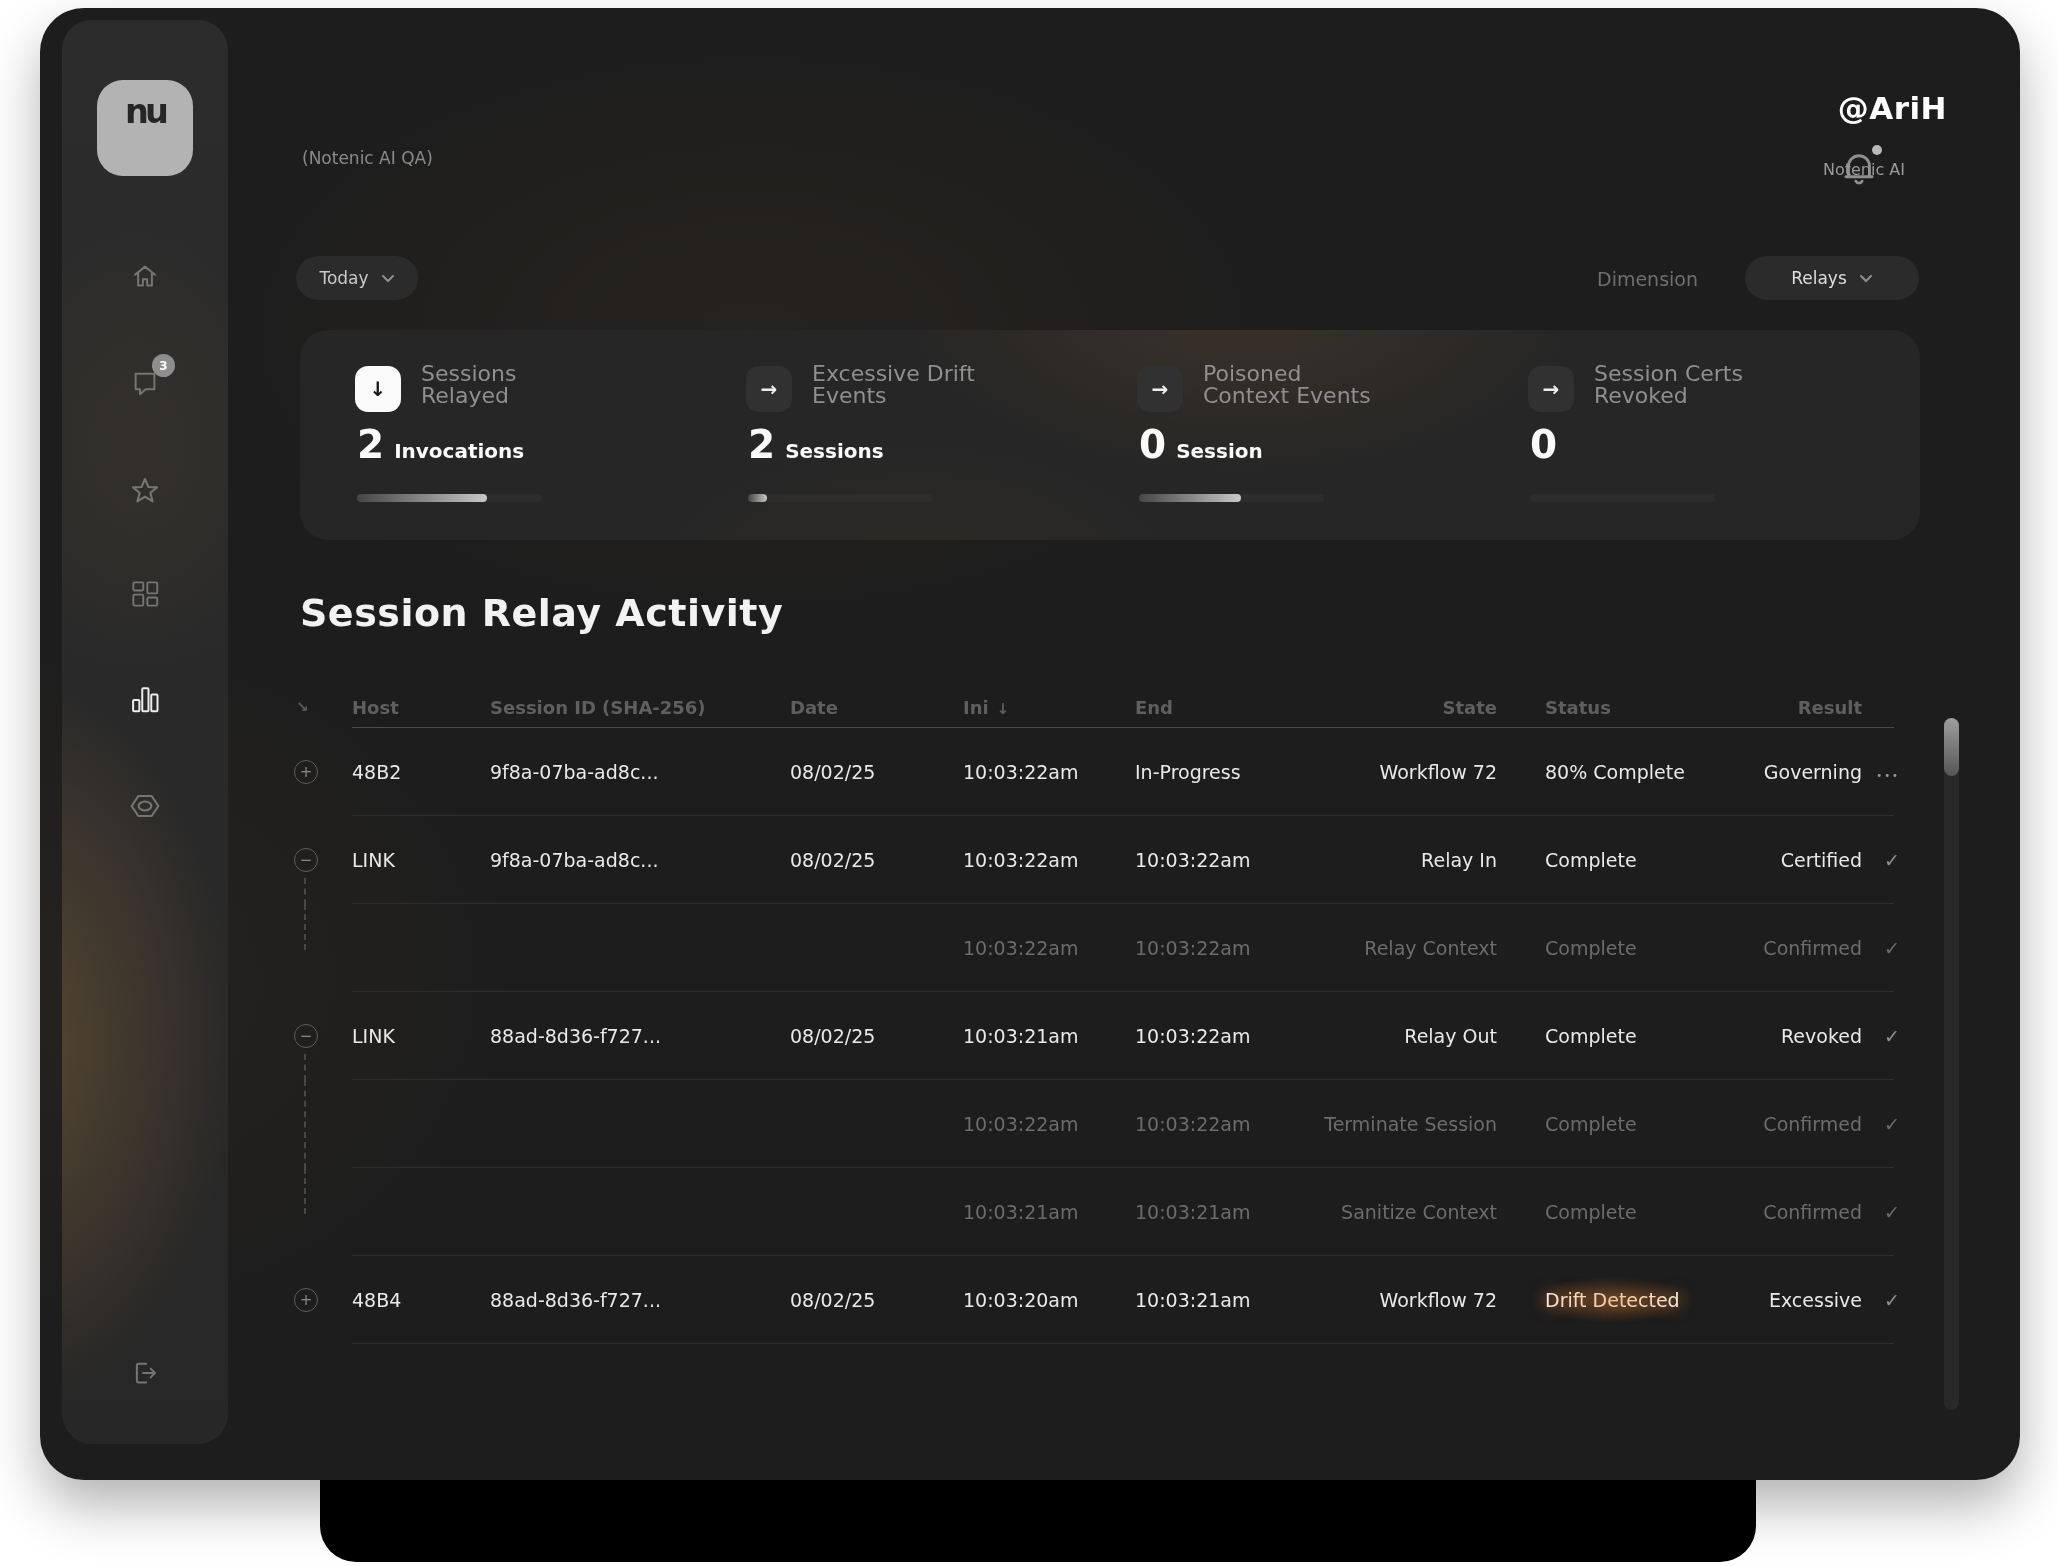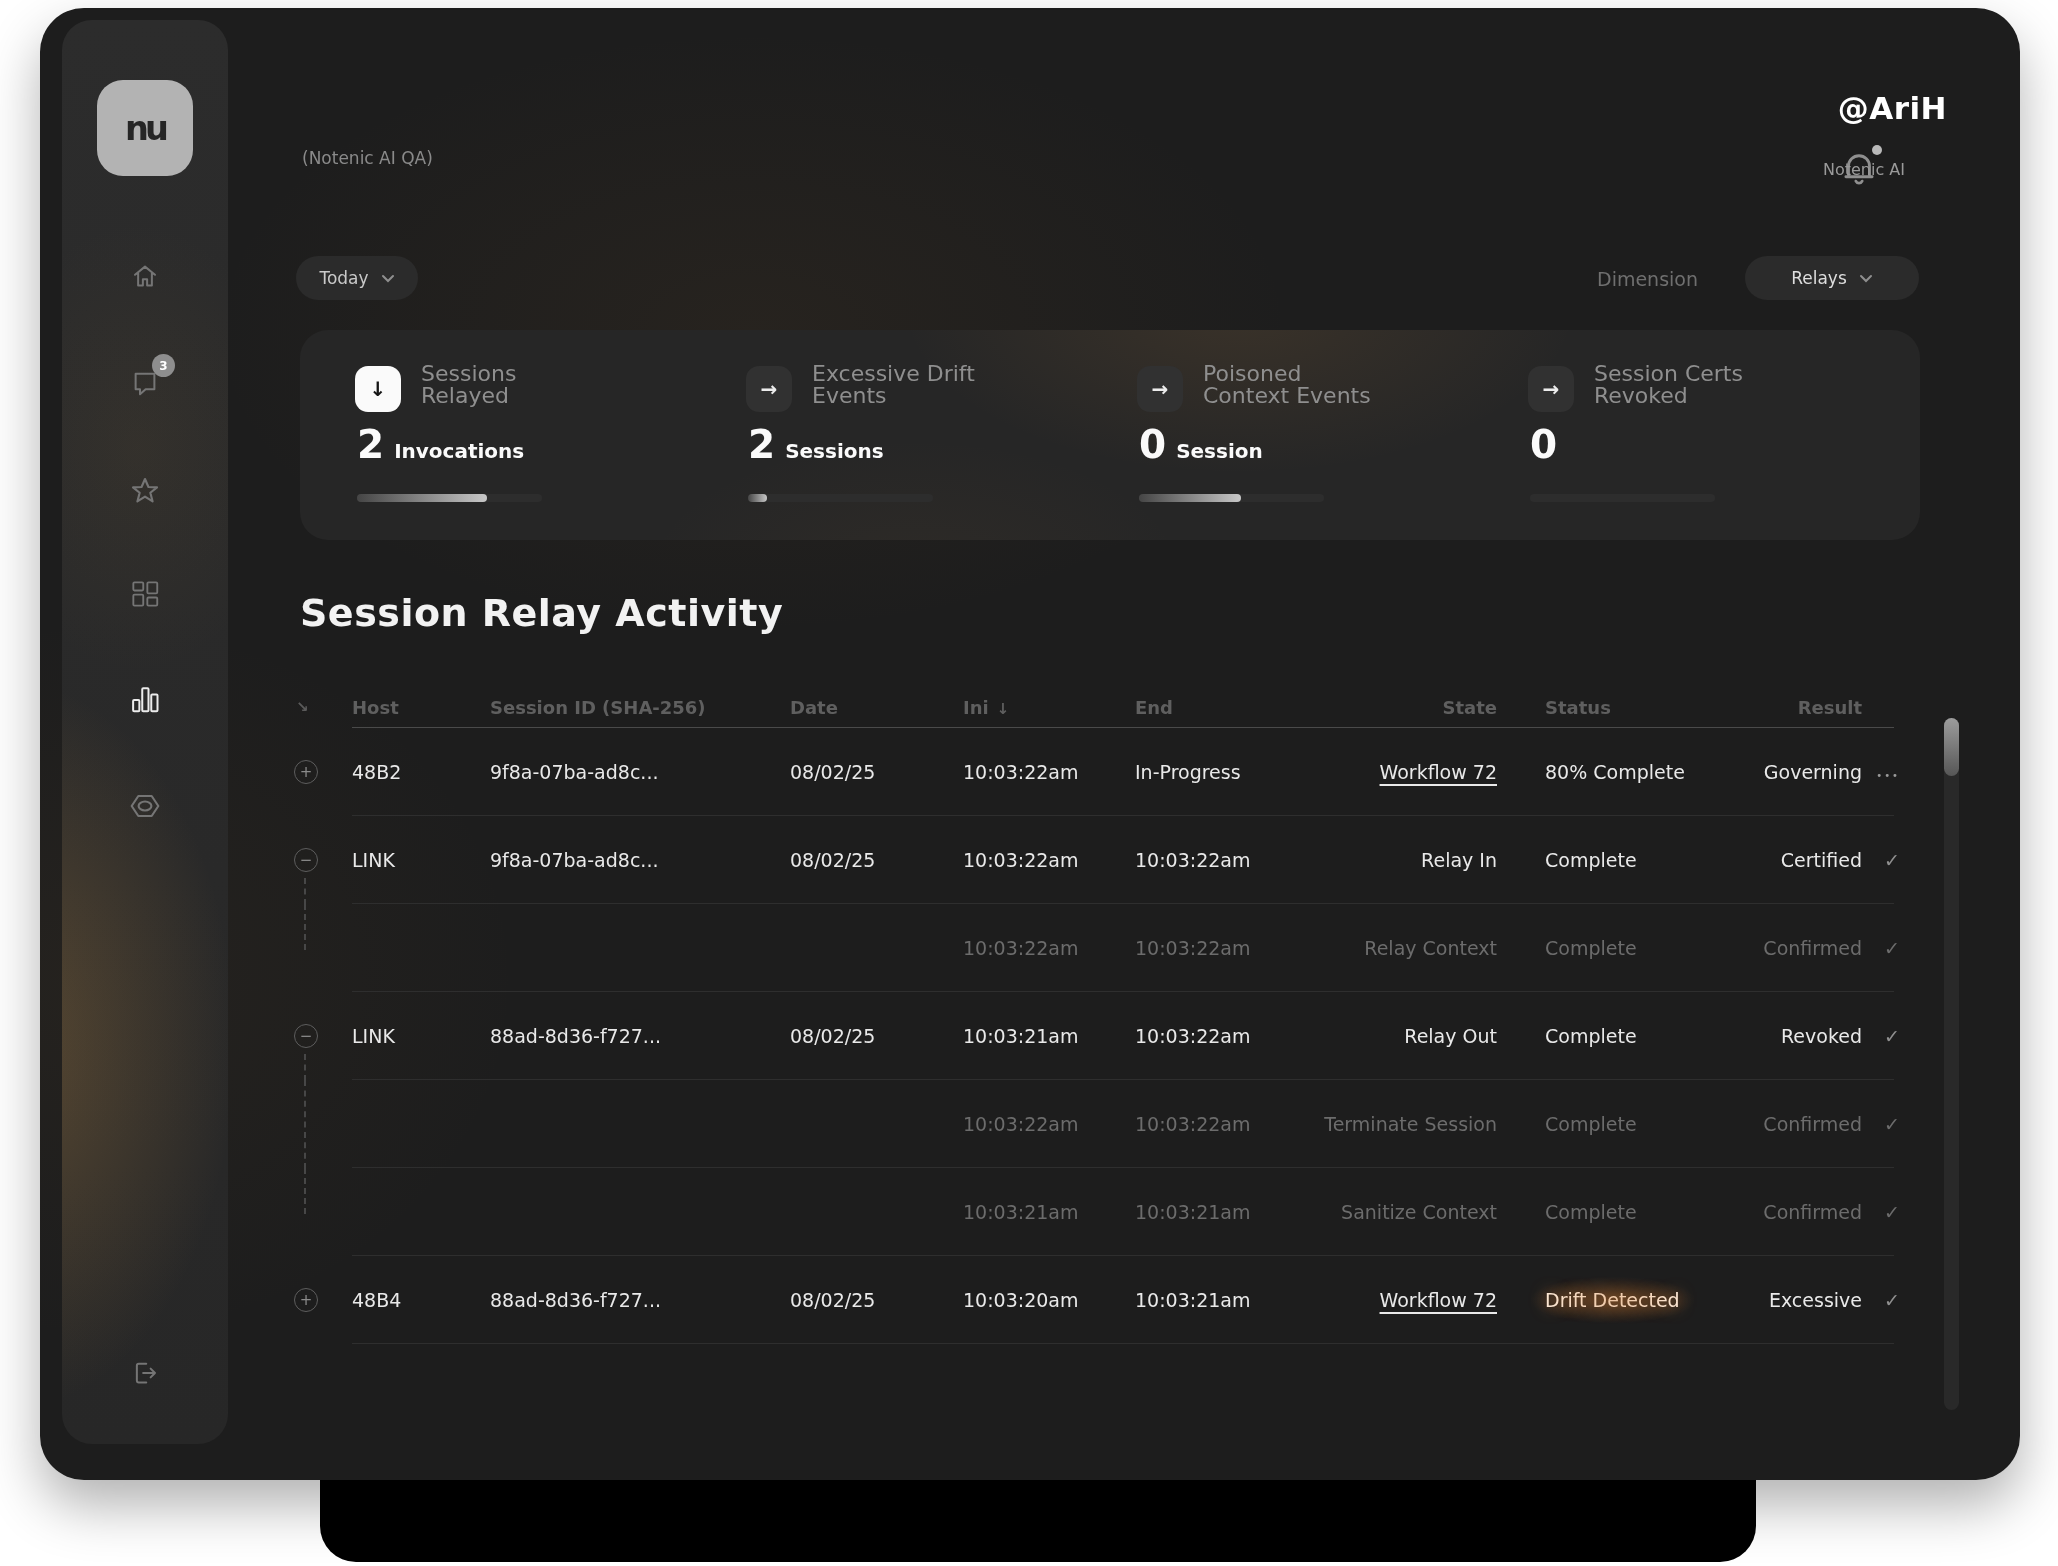--- a/index.html
+++ b/index.html
@@ -15,21 +15,21 @@
           radial-gradient(700px 600px at 3% 66%, rgba(130,95,50,.08), transparent 60%),
           #1d1d1d;
         box-shadow:0 26px 54px rgba(0,0,0,.30);}
   
   .sidebar{position:absolute;left:22px;top:12px;width:166px;height:1424px;border-radius:30px;
         background:
           radial-gradient(320px 520px at -30% 72%, rgba(190,140,70,.32), transparent 70%),
           radial-gradient(220px 320px at 45% 30%, rgba(120,95,55,.12), transparent 70%),
           linear-gradient(#2c2c2c,#272727);}
   .logo{position:absolute;left:35px;top:60px;width:96px;height:96px;border-radius:26px;background:#b3b3b3;
-        display:flex;align-items:center;justify-content:center;cursor:pointer;}
+        display:flex;justify-content:center;cursor:pointer;}
   .navitem{position:absolute;left:50%;transform:translateX(-50%);width:44px;height:44px;
         display:flex;align-items:center;justify-content:center;cursor:pointer;}
   .navitem svg{stroke:#757575;fill:none;stroke-width:1.6;stroke-linecap:round;stroke-linejoin:round;}
   .navitem.active svg{stroke:#ececec;}
   .badge{position:absolute;top:-7px;right:-8px;width:23px;height:23px;border-radius:50%;background:#8e8e8e;
         color:#fff;font-size:12px;font-weight:700;display:flex;align-items:center;justify-content:center;}
   
   .content{position:absolute;left:260px;top:0;width:1625px;height:100%;}
   .page-title{position:absolute;left:0;top:74px;font-size:40px;font-weight:700;color:#f2f2f2;letter-spacing:.5px;}
   .page-subtitle{position:absolute;left:2px;top:140px;font-size:17px;color:#8a8a8a;}
@@ -82,21 +82,21 @@
   .c-exp{position:relative;height:100%;display:flex;align-items:center;}
   .c-state{text-align:right;}
   .c-status{padding-left:48px;box-sizing:border-box;}
   .c-result{text-align:right;}
   .c-ricon{text-align:right;color:#8f8f8f;}
   .trow.dim .c-ricon{color:#6c6c6c;}
   .exp{width:22px;height:22px;margin-left:2px;border:1.6px solid #5d5d5d;border-radius:50%;color:#8a8a8a;
         font-size:15px;line-height:1;display:flex;align-items:center;justify-content:center;}
   .sorticon{font-size:15px;color:#5a5a5a;margin-left:4px;}
   .ini-arrow{font-size:15px;margin-left:8px;color:#5f5f5f;}
-  .link{text-decoration:underline;text-underline-offset:5px;text-decoration-thickness:1.5px;}
+  .link{text-underline-offset:5px;text-decoration-thickness:1.5px;}
   .check{font-size:19px;}
   .dots{font-size:10px;letter-spacing:2px;color:#9a9a9a;}
   .has-line .c-exp::before{content:'';position:absolute;left:12px;top:62px;bottom:-1px;border-left:2px dashed #474747;}
   .sub .c-exp::before{content:'';position:absolute;left:12px;top:0;bottom:-1px;border-left:2px dashed #474747;}
   .sub-end .c-exp::before{content:'';position:absolute;left:12px;top:0;height:46px;border-left:2px dashed #474747;}
   .glow{position:relative;color:#ffeede;text-shadow:0 0 16px rgba(255,150,60,.75);}
   .glow::before{content:'';position:absolute;left:-14px;right:-14px;top:-12px;bottom:-12px;
         background:radial-gradient(ellipse at center, rgba(200,115,45,.34), rgba(200,115,45,0) 72%);}
   
   .scroll{position:absolute;left:1904px;top:710px;width:15px;height:692px;border-radius:8px;background:#292929;}

